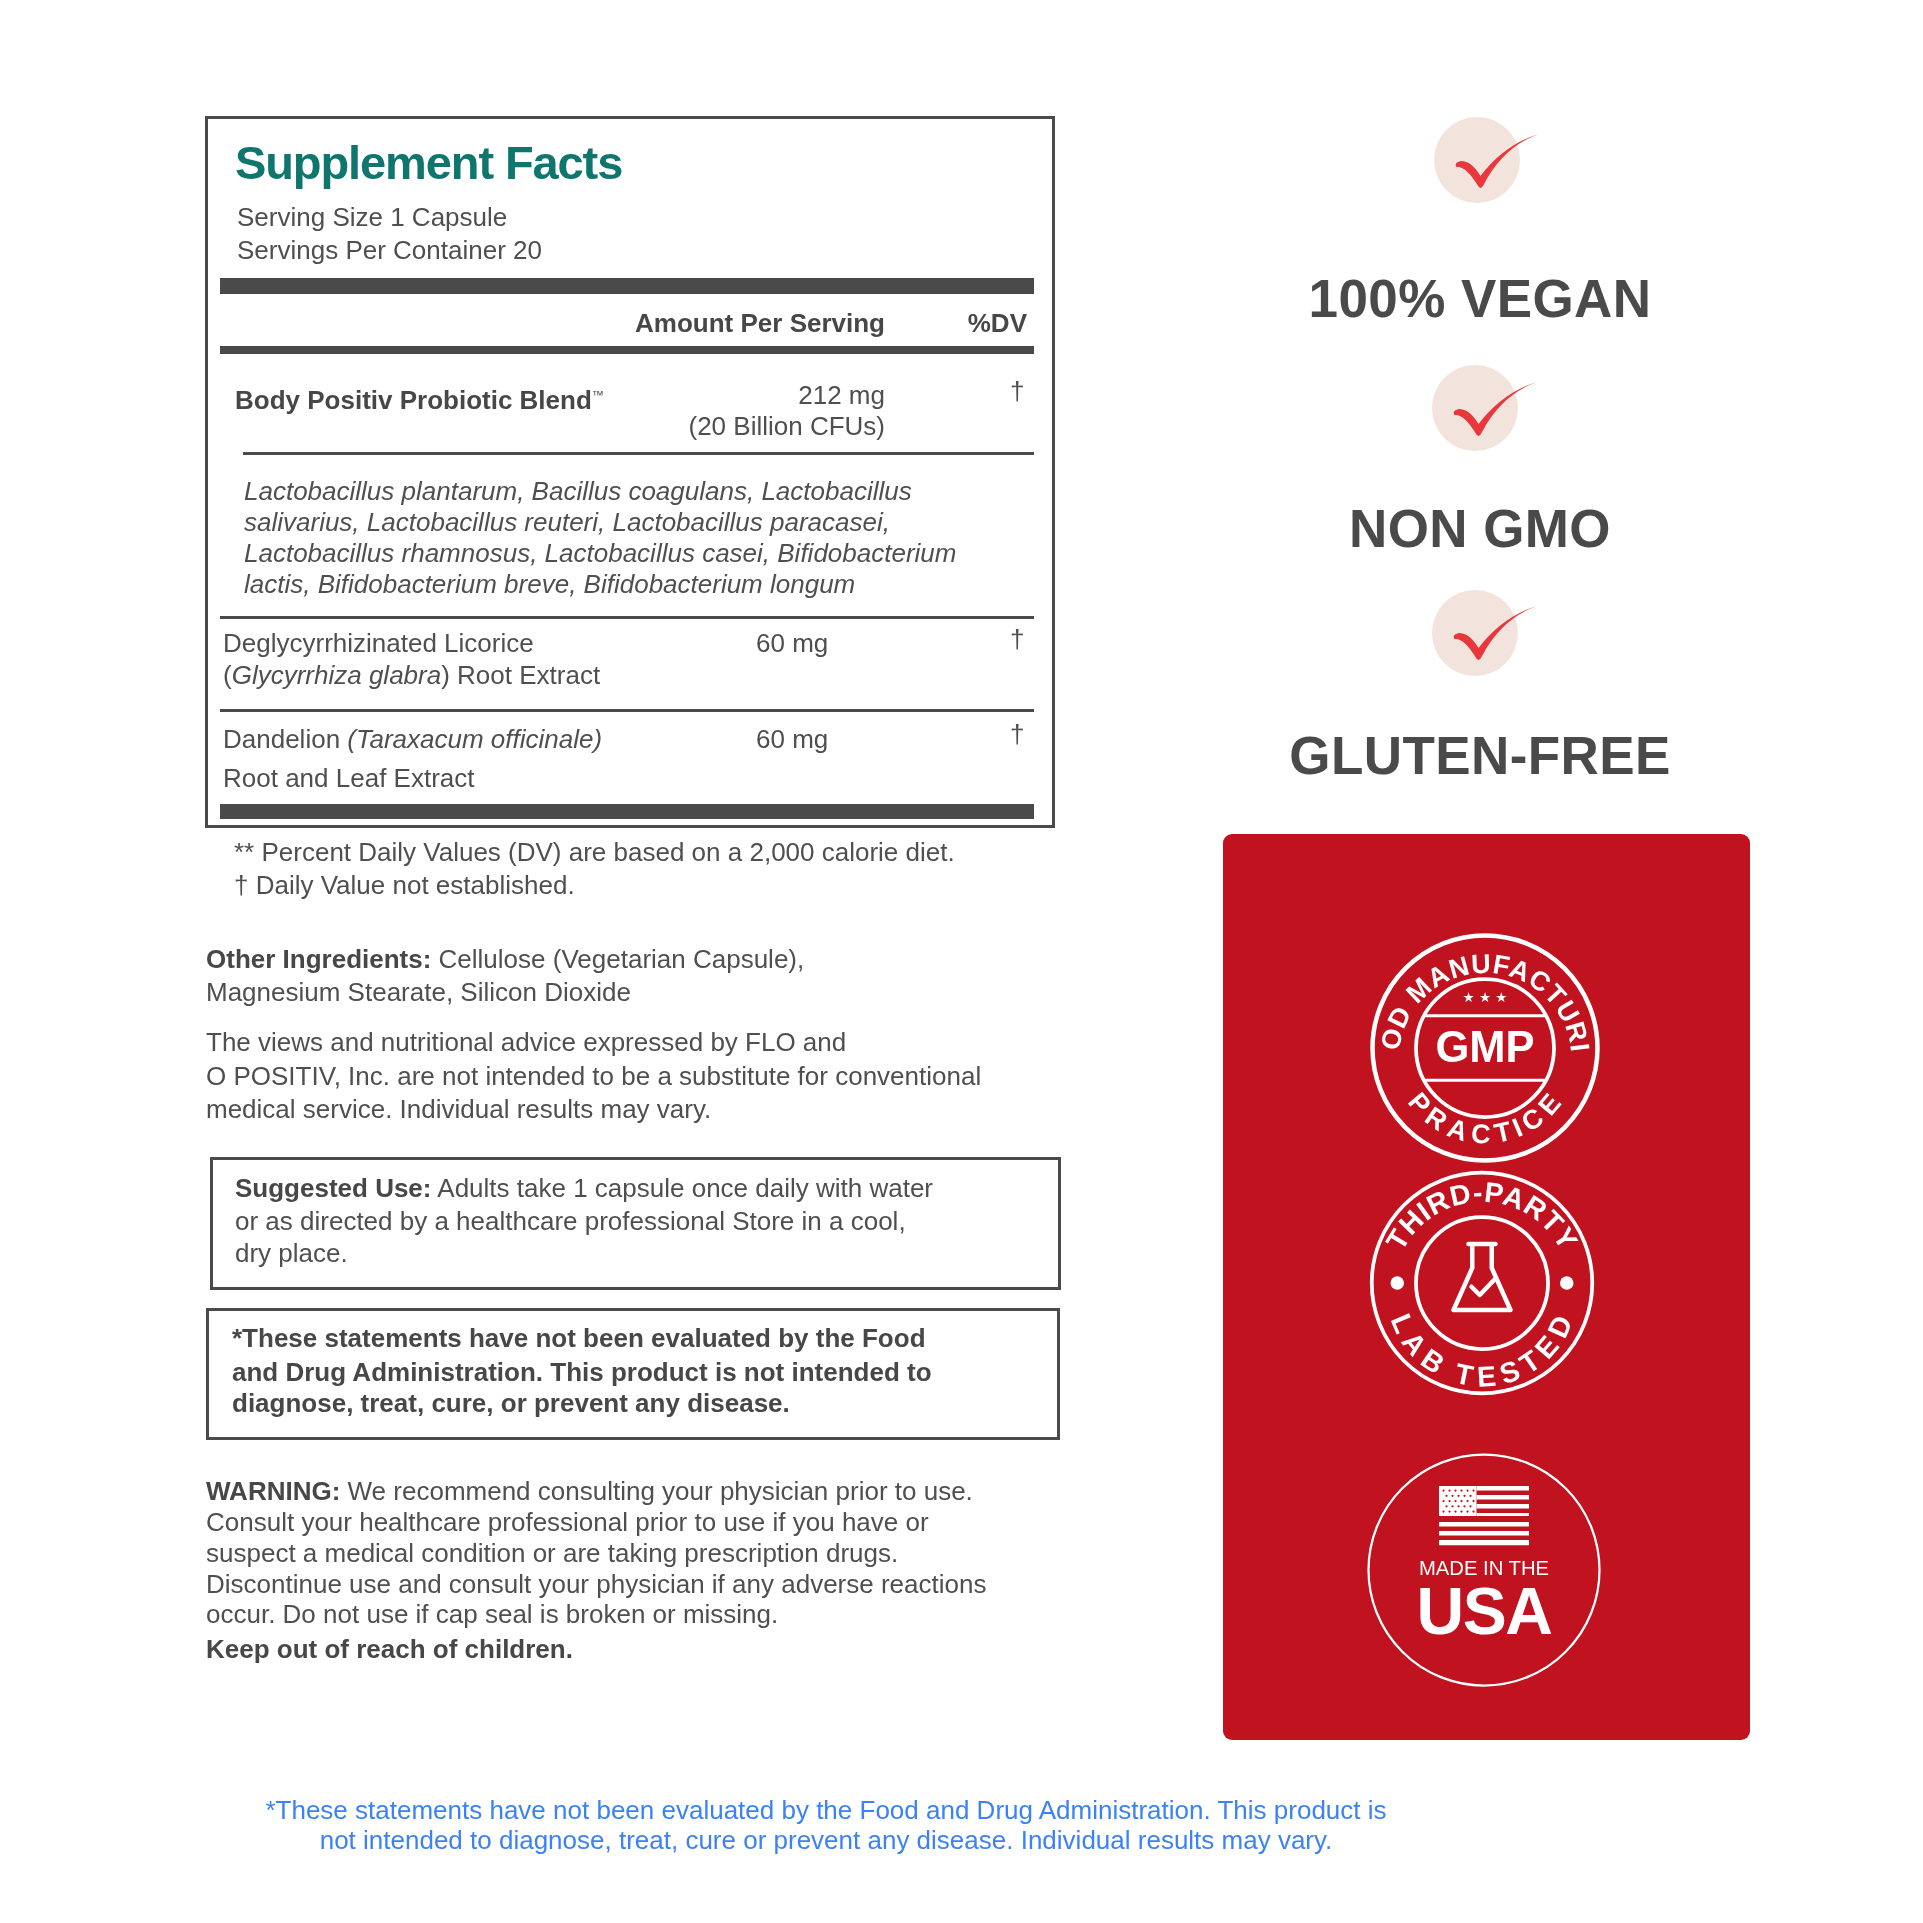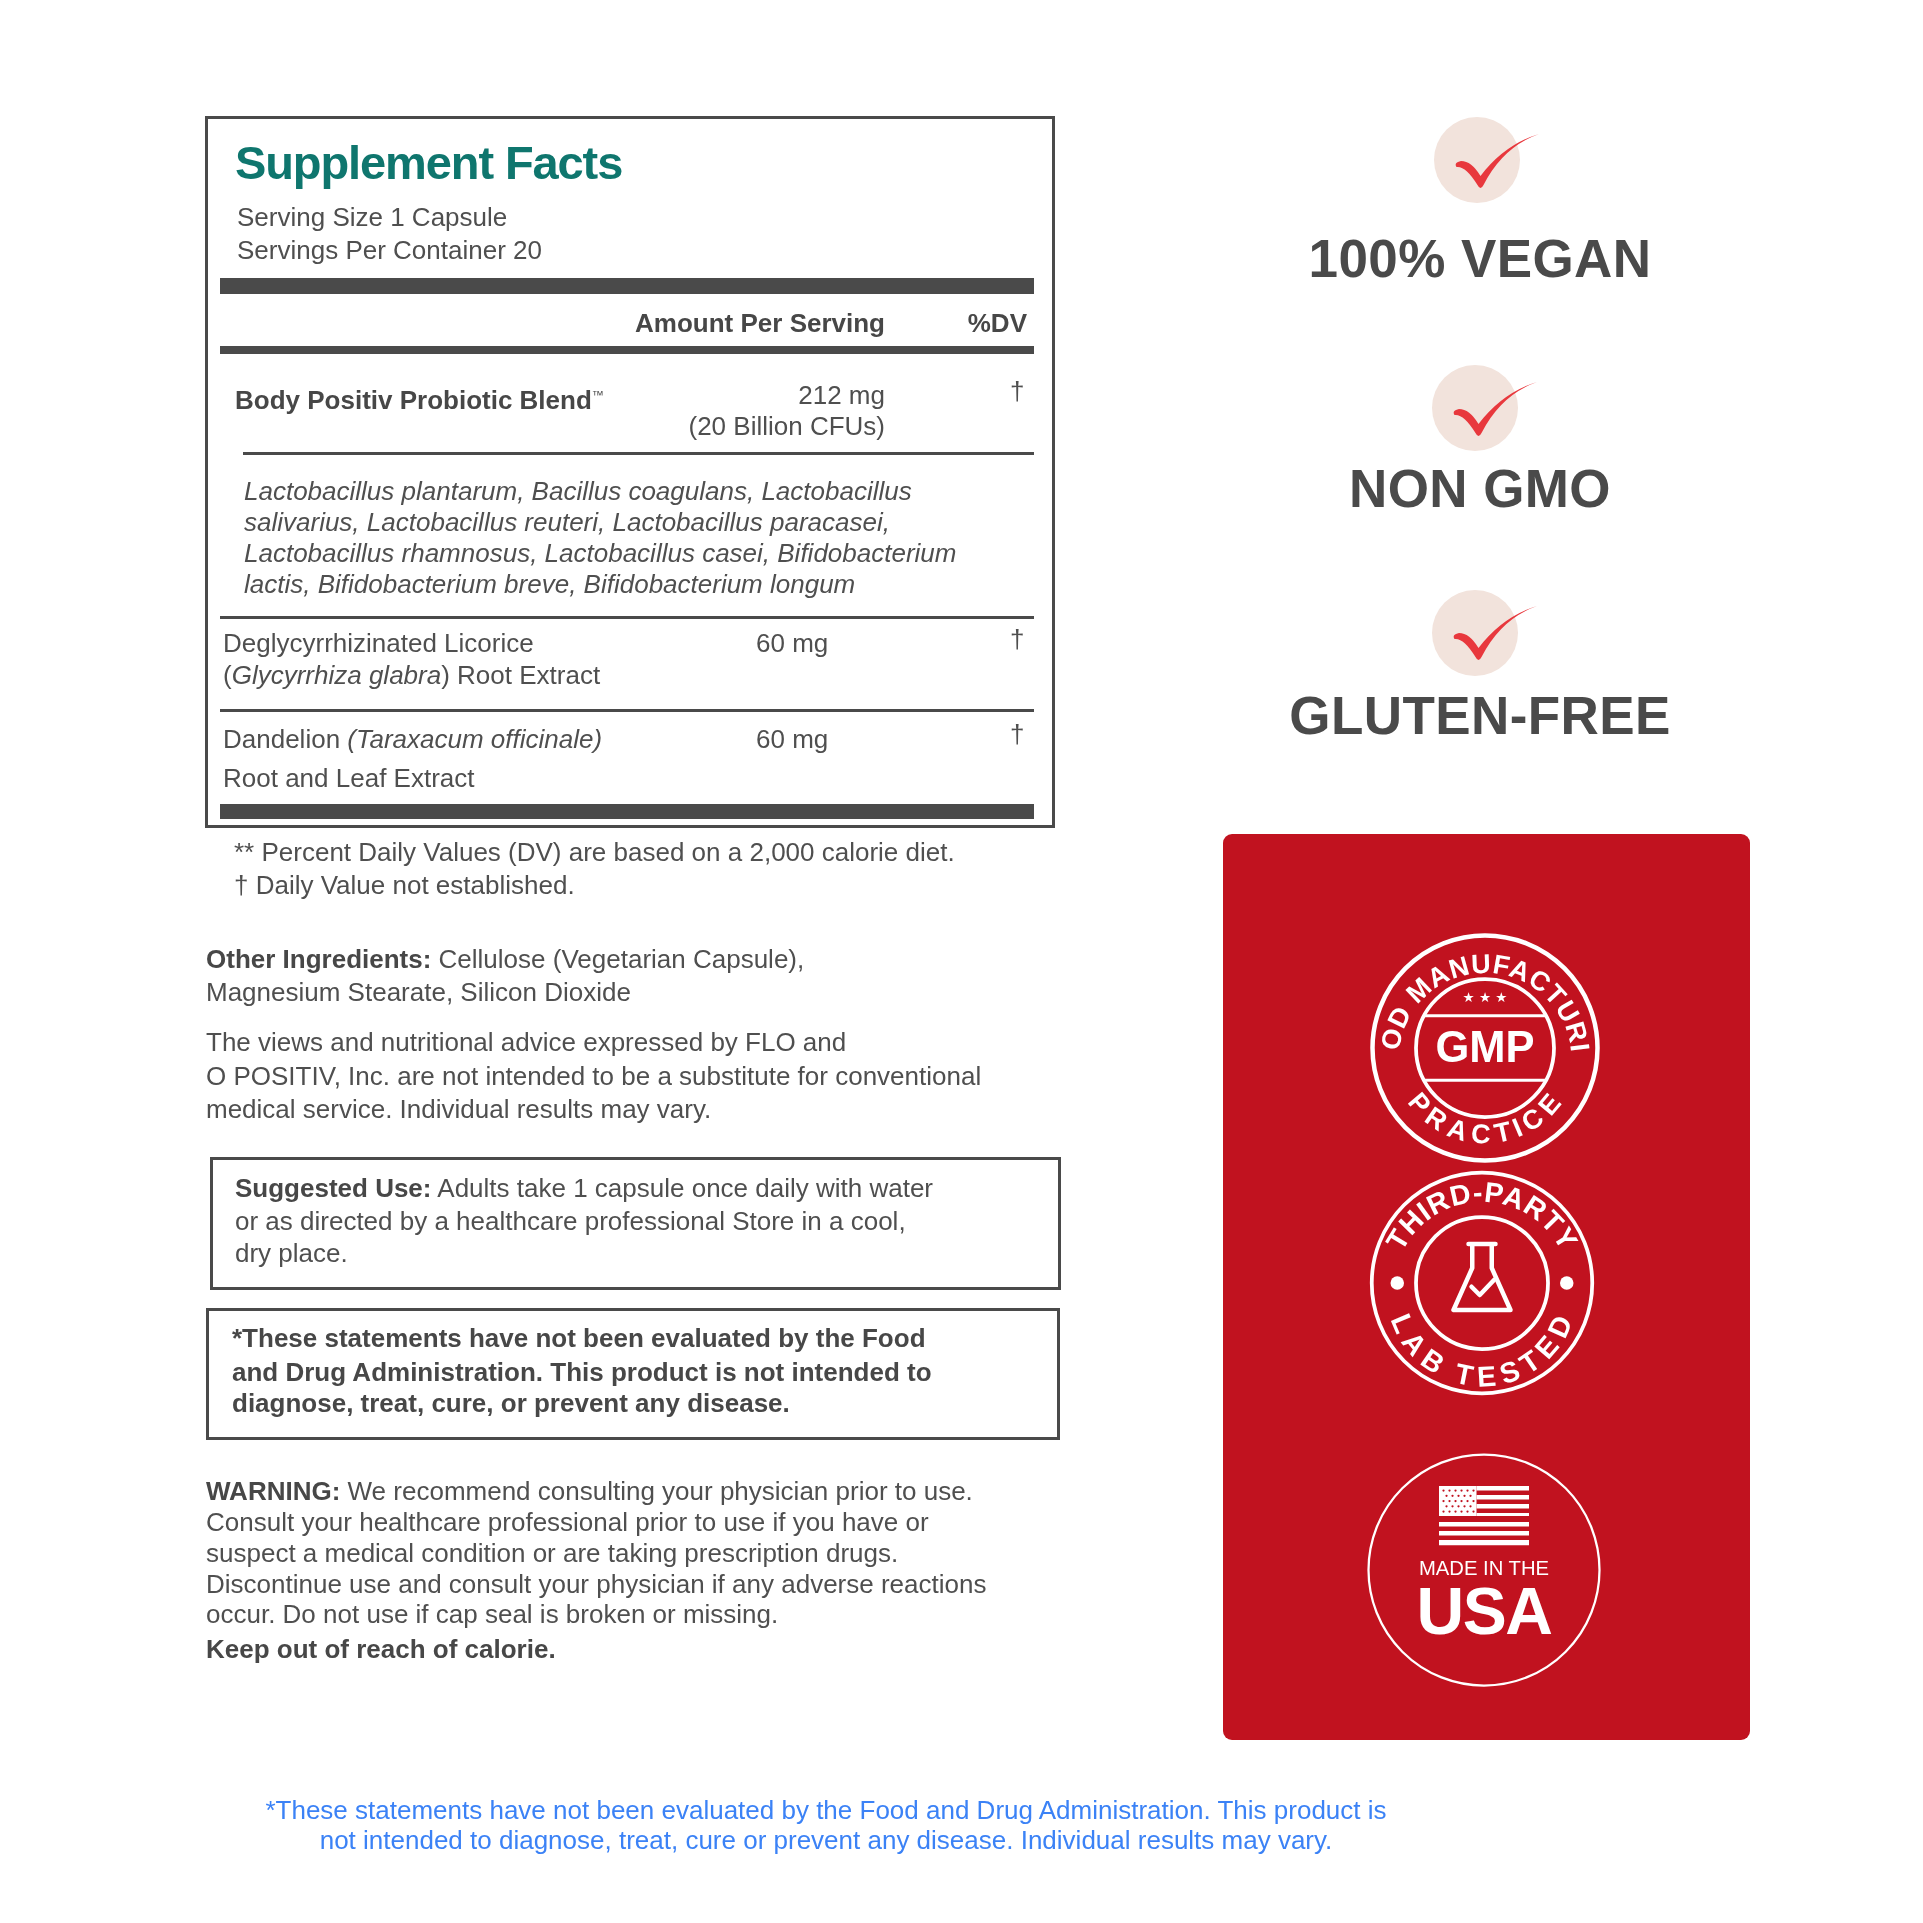--- a/index.html
+++ b/index.html
@@ -5,21 +5,21 @@
   html, body { margin:0; padding:0; }
   body { width:1924px; height:1924px; position:relative; background:#ffffff; overflow:hidden;
          font-family:"Liberation Sans", "DejaVu Sans", sans-serif; color:#4a4a4a; }
   .abs { position:absolute; }
   .t { position:absolute; white-space:nowrap; font-size:26px; line-height:32px; color:#4f4f4f; }
   .b { font-weight:bold; color:#474747; }
   .i { font-style:italic; }
   .panel-box { position:absolute; border:3.8px solid #4a4a4a; box-sizing:border-box; }
   .bar { position:absolute; background:#4a4a4a; }
   .title { position:absolute; font-size:47px; font-weight:bold; letter-spacing:-1.1px; color:#0f766e; white-space:nowrap;text-align:right; }
-  .claim { position:absolute; left:1247px; width:466px; text-align:center; font-size:53px; font-weight:bold; color:#4a4a4a; white-space:nowrap; letter-spacing:0.4px; }
+  .claim { position:absolute; left:1247px; width:466px; text-align:center; font-size:53px; font-weight:bold; color:#4a4a4a; white-space:nowrap; letter-spacing:0.4px;margin-top:40px; }
   .check-circle { position:absolute; width:86px; height:86px; border-radius:50%; background:#f2e3dc; }
   .red-panel { position:absolute; left:1223px; top:834px; width:527px; height:906px; background:#c1121f; border-radius:9px; }
   .footer { position:absolute; left:210px; width:1232px; text-align:center; font-size:26px; line-height:31px; color:#3b82f6; }
   .dagger { position:absolute; font-size:26px; color:#4f4f4f; }
 </style>
 </head>
 <body>
 
 <div class="panel-box" style="left:205px; top:116px; width:850px; height:712px;"></div>
 
@@ -92,21 +92,21 @@
 <div class="t b" style="left:232px; top:1356px;">and Drug Administration. This product is not intended to</div>
 <div class="t b" style="left:232px; top:1387px;">diagnose, treat, cure, or prevent any disease.</div>
 
 <div class="t" style="left:206px; top:1475px;">
   <span class="b">WARNING:</span><span> We recommend consulting your physician prior to use.</span>
 </div>
 <div class="t" style="left:206px; top:1506px;">Consult your healthcare professional prior to use if you have or</div>
 <div class="t" style="left:206px; top:1537px;">suspect a medical condition or are taking prescription drugs.</div>
 <div class="t" style="left:206px; top:1568px;">Discontinue use and consult your physician if any adverse reactions</div>
 <div class="t" style="left:206px; top:1598px;">occur. Do not use if cap seal is broken or missing.</div>
-<div class="t b" style="left:206px; top:1633px;">Keep out of reach of calorie.</div>
+<div class="t b" style="left:206px; top:1633px;">Keep out of reach of children.</div>
 
 <div class="check-circle" style="left:1434px; top:117px;"></div>
 <svg class="abs" style="left:1443px; top:113px;" width="105" height="90" viewBox="0 0 140 120">
   <path d="M18 72 Q30 70 46 96 Q50 104 54 96 Q80 45 128 28 Q82 42 50 84 Q38 64 24 64 Q14 66 18 72 Z" fill="#e8383d"></path>
 </svg>
 <div class="claim" style="top:228px;">100% VEGAN</div>
 
 <div class="check-circle" style="left:1432px; top:365px;"></div>
 <svg class="abs" style="left:1441px; top:361px;" width="105" height="90" viewBox="0 0 140 120">
   <path d="M18 72 Q30 70 46 96 Q50 104 54 96 Q80 45 128 28 Q82 42 50 84 Q38 64 24 64 Q14 66 18 72 Z" fill="#e8383d"></path>

